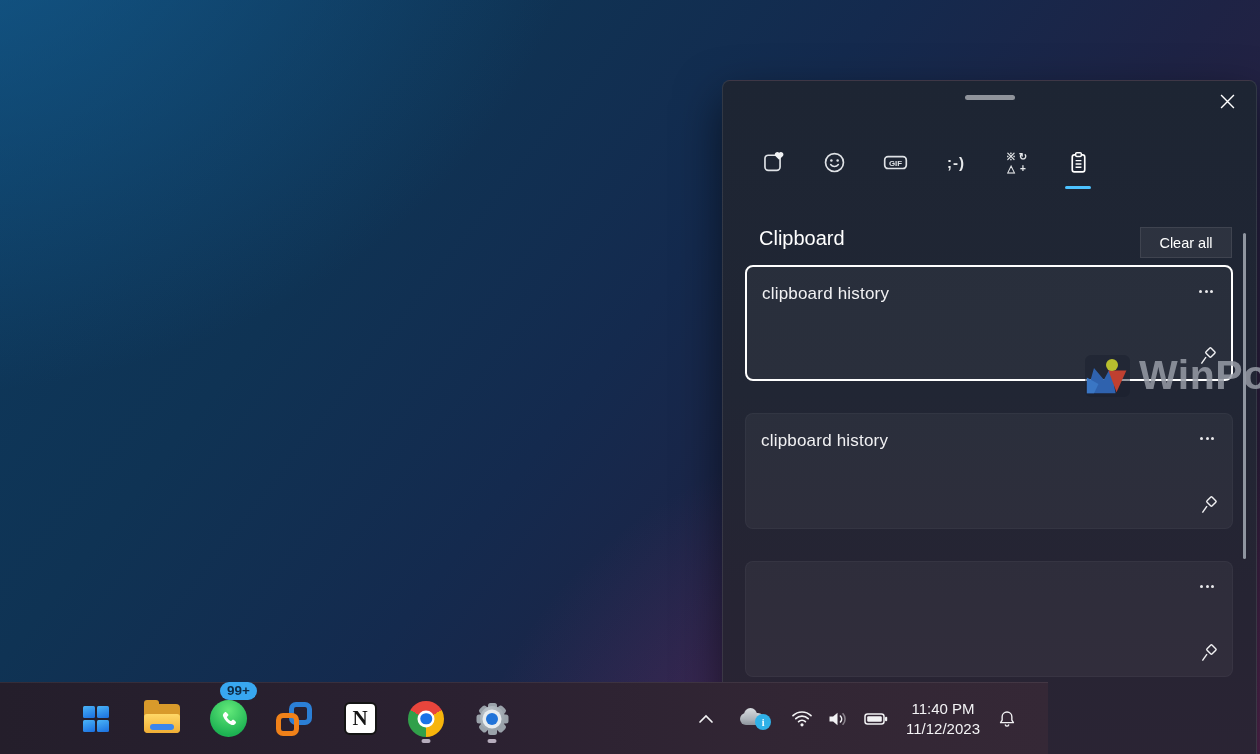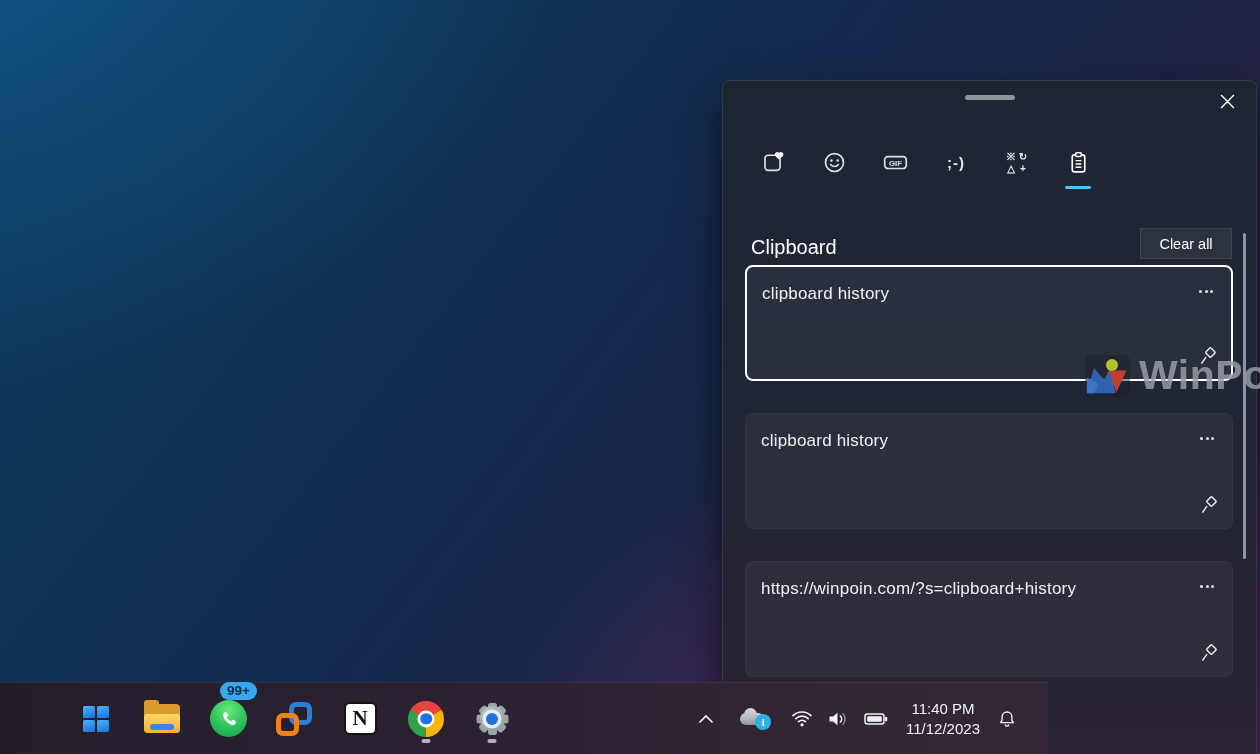--- a/index.html
+++ b/index.html
@@ -34,22 +34,22 @@
   .tab.selected{ color:#fff; }
   .tab.selected .underline{
     position:absolute; left:50%; transform:translateX(-50%); bottom:-4px;
     width:26px; height:3.5px; border-radius:2px; background:#4cc2ff;
   }
   .tab .kao{ font-size:15px; font-weight:600; letter-spacing:1px; color:#e8eaec; }
   .sym-grid{ display:grid; grid-template-columns:11px 11px; grid-template-rows:11px 11px; gap:1px;
              font-size:10px; line-height:11px; text-align:center; color:#e8eaec; font-weight:600; }
 
   .header-row{
-    position:absolute; top:146px; left:28px; right:24px; height:32px;
-    display:flex; align-items:flex-end; justify-content:space-between;
+    position:absolute; top:146px; left:36px; right:24px; height:32px;
+    display:flex; align-items:flex-start; justify-content:space-between;
   }
   .panel-title{ font-size:20px; color:#fff; font-weight:400; }
   .clear-all{
     width:92px; height:31px; border-radius:0;
     background:rgba(255,255,255,.062); border:1px solid rgba(255,255,255,.085);
     color:#fff; font-size:14.5px; display:flex; align-items:center; justify-content:center; cursor:pointer;
   }
 
   .items{ position:absolute; top:184px; left:22px; width:488px; display:flex; flex-direction:column; gap:32px; }
   .card{
@@ -238,21 +238,20 @@
         </div>
         <div class="pin-btn">
           <svg class="icon" width="23" height="23" viewBox="0 0 24 24">
             <rect x="10.2" y="4" width="7.6" height="7.6" rx="1.2" transform="rotate(45 14 7.8)" stroke="#f0f0f2" stroke-width="1.5" fill="none"></rect>
             <path d="M9.4 12.6 L4.6 19.4" stroke="#f0f0f2" stroke-width="1.5" fill="none"></path>
           </svg>
         </div>
       </div>
 
       <div class="card">
-        <span class="card-text">https://winpoin.com/?s=clipboard+history</span>
         <div class="more-btn">
           <i></i>
             <i></i>
             <i></i>
         </div>
         <div class="pin-btn">
           <svg class="icon" width="23" height="23" viewBox="0 0 24 24">
             <rect x="10.2" y="4" width="7.6" height="7.6" rx="1.2" transform="rotate(45 14 7.8)" stroke="#f0f0f2" stroke-width="1.5" fill="none"></rect>
             <path d="M9.4 12.6 L4.6 19.4" stroke="#f0f0f2" stroke-width="1.5" fill="none"></path>
           </svg>

